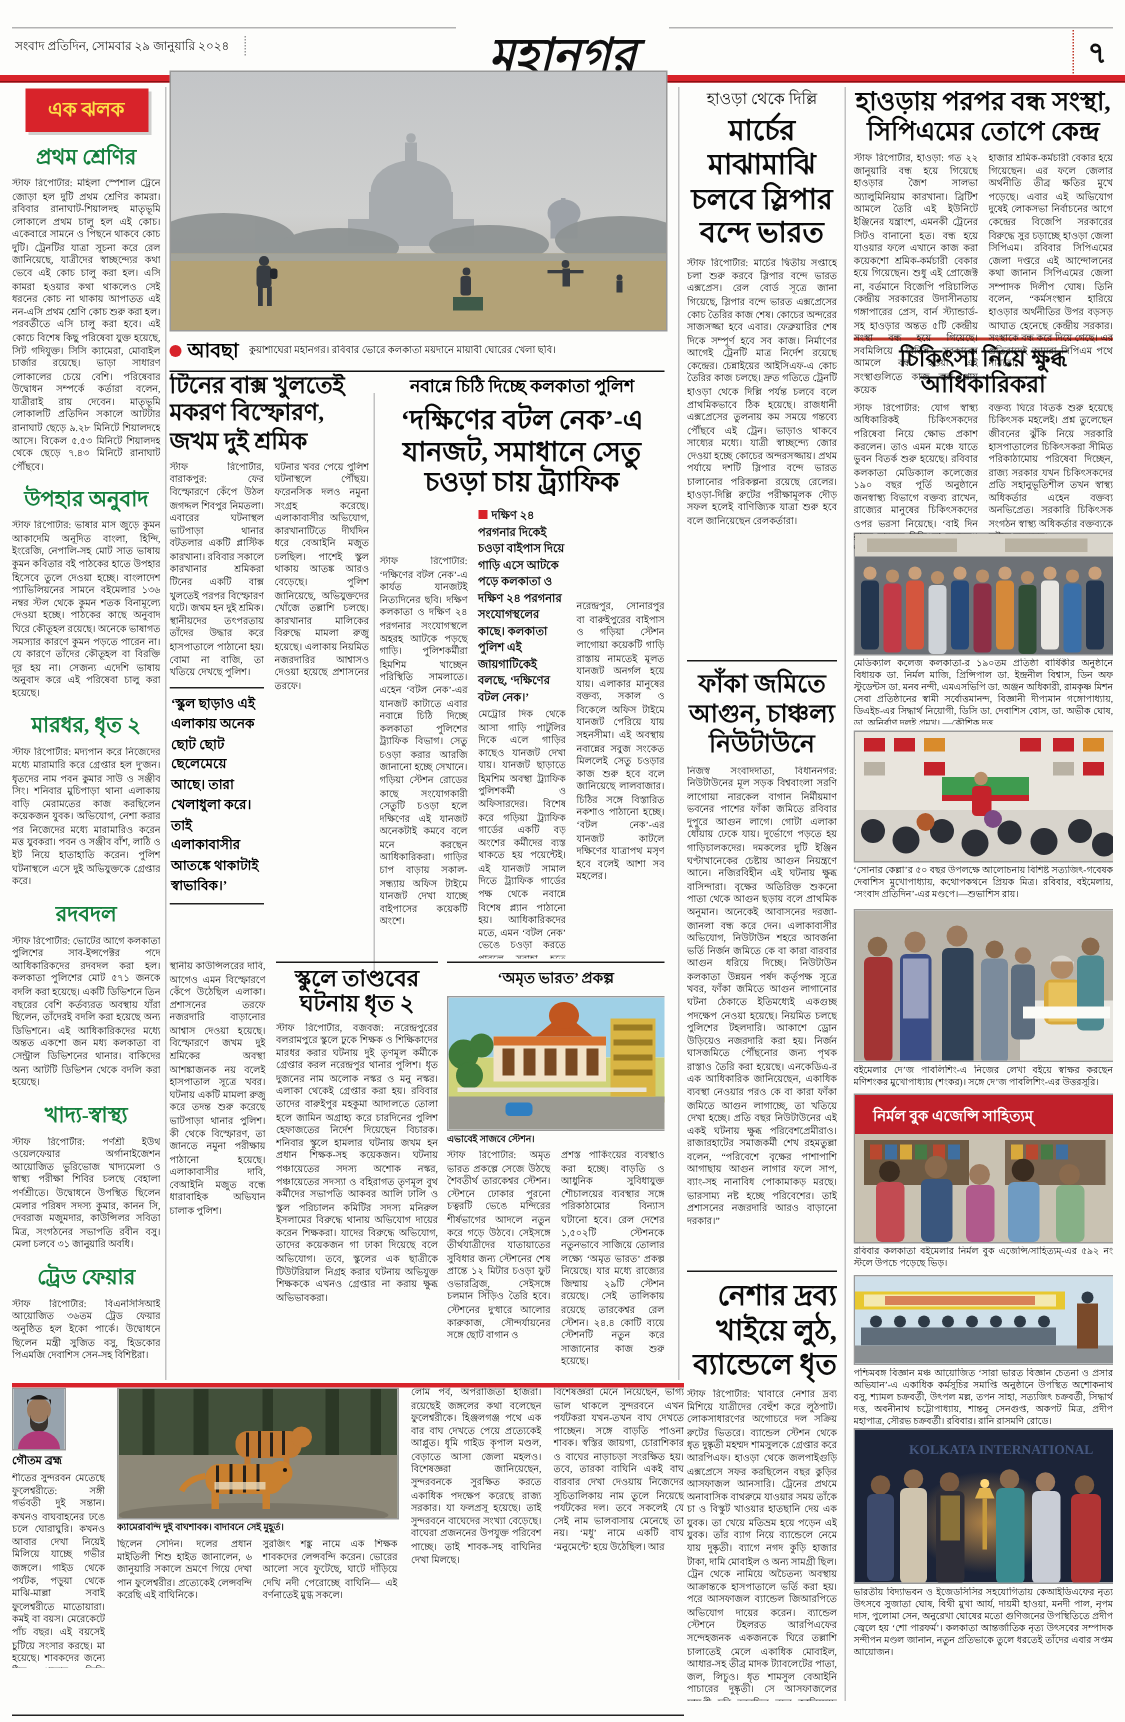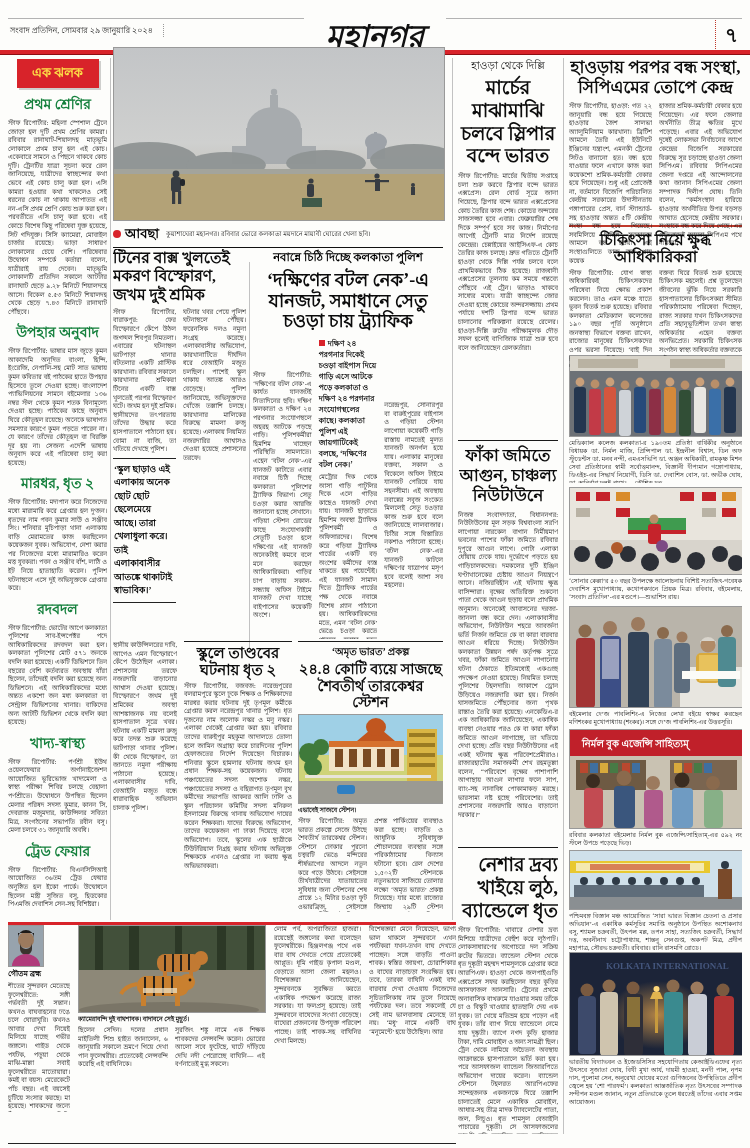--- a/index.html
+++ b/index.html
@@ -174,21 +174,20 @@
       <p class="jt">স্থানীয় কাউন্সিলরের দাবি, আগেও এমন বিস্ফোরণে কেঁপে উঠেছিল এলাকা। প্রশাসনের তরফে নজরদারি বাড়ানোর আশ্বাস দেওয়া হয়েছে। বিস্ফোরণে জখম দুই শ্রমিকের অবস্থা আশঙ্কাজনক নয় বলেই হাসপাতাল সূত্রে খবর। ঘটনায় একটি মামলা রুজু করে তদন্ত শুরু করেছে ভাটপাড়া থানার পুলিশ। কী থেকে বিস্ফোরণ, তা জানতে নমুনা পরীক্ষায় পাঠানো হয়েছে। এলাকাবাসীর দাবি, বেআইনি মজুত বন্ধে ধারাবাহিক অভিযান চালাক পুলিশ।</p>
     </div>
 
     <div class="abs seprule" style="left:71px;top:594px;width:108px;height:268px;overflow:hidden;padding-top:3px;">
       <h2 class="hl" style="font-size:15px;text-align:center;">স্কুলে তাণ্ডবের ঘটনায় ধৃত ২</h2>
       <p class="jt" style="margin-top:3px;">স্টাফ রিপোর্টার, বজবজ: নরেন্দ্রপুরের বলরামপুরে স্কুলে ঢুকে শিক্ষক ও শিক্ষিকাদের মারধর করার ঘটনায় দুই তৃণমূল কর্মীকে গ্রেপ্তার করল নরেন্দ্রপুর থানার পুলিশ। ধৃত দুজনের নাম অলোক নস্কর ও মনু নস্কর। এলাকা থেকেই গ্রেপ্তার করা হয়। রবিবার তাদের বারুইপুর মহকুমা আদালতে তোলা হলে জামিন অগ্রাহ্য করে চারদিনের পুলিশ হেফাজতের নির্দেশ দিয়েছেন বিচারক। শনিবার স্কুলে হামলার ঘটনায় জখম হন প্রধান শিক্ষক-সহ কয়েকজন। ঘটনায় পঞ্চায়েতের সদস্য অশোক নস্কর, পঞ্চায়েতের সদস্যা ও বহিরাগত তৃণমূল বুথ কর্মীদের সভাপতি আকবর আলি ঢালি ও স্কুল পরিচালন কমিটির সদস্য মনিরুল ইসলামের বিরুদ্ধে থানায় অভিযোগ দায়ের করেন শিক্ষকরা। যাদের বিরুদ্ধে অভিযোগ, তাদের কয়েকজন গা ঢাকা দিয়েছে বলে অভিযোগ। তবে, স্কুলের এক ছাত্রীকে টিউটরিয়াল নিগ্রহ করার ঘটনায় অভিযুক্ত শিক্ষককে এখনও গ্রেপ্তার না করায় ক্ষুব্ধ অভিভাবকরা।</p>
     </div>
 
     <div class="abs seprule" style="left:185px;top:594px;width:145px;height:268px;overflow:hidden;padding-top:2px;">
       <div style="font-size:10px;text-align:center;font-weight:bold;" class="kick">‘অমৃত ভারত’ প্রকল্প</div>
-      <h2 class="hl" style="font-size:14.5px;text-align:center;line-height:1.15;">২৪.৪ কোটি ব্যয়ে সাজছে শৈবতীর্থ তারকেশ্বর স্টেশন</h2>
       <svg class="photo-frame" width="145" height="88" viewBox="0 0 145 88" style="margin-top:3px;">
         <rect width="145" height="40" fill="#9fd0e6"></rect>
         <rect y="40" width="145" height="30" fill="#cfd379"></rect>
         <rect y="66" width="145" height="22" fill="#9b9a92"></rect>
         <g>
           <rect x="30" y="26" width="75" height="30" fill="#f2e3c8"></rect>
           <rect x="30" y="26" width="75" height="6" fill="#d6722f"></rect>
           <path d="M58 26 L77 10 L96 26 Z" fill="#c1561f"></path>
           <ellipse cx="77" cy="12" rx="10" ry="9" fill="#c1561f"></ellipse>
           <rect x="36" y="34" width="8" height="18" fill="#7a4a22"></rect>

